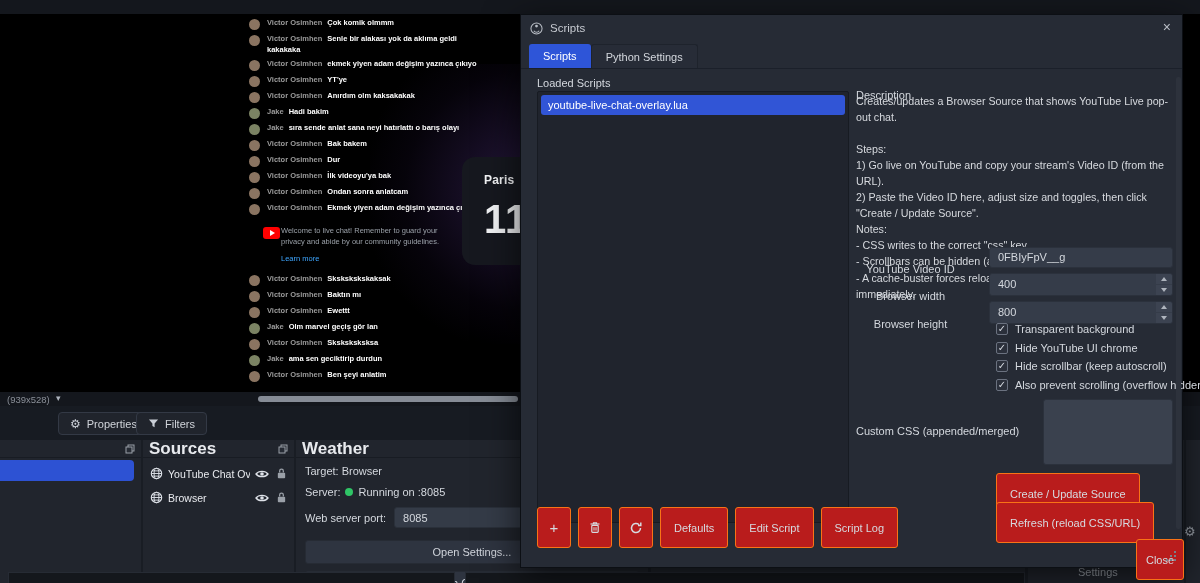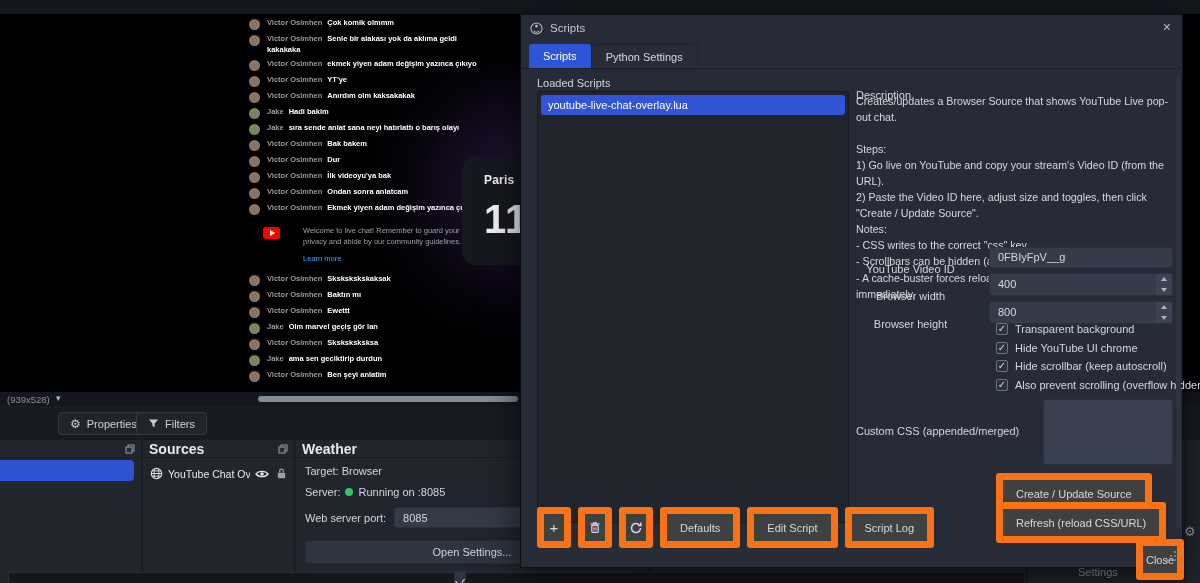--- a/index.html
+++ b/index.html
@@ -12,21 +12,21 @@
           background:radial-gradient(ellipse at 65% 45%, rgba(99,63,160,.38), rgba(40,22,70,.15) 55%, transparent 75%); }
 
   .chat { position:absolute; left:237px; top:0; width:283px; height:372px; overflow:hidden; }
   .chat-list { display:flex; flex-direction:column; gap:4px; padding-top:4px; }
   .chat-row { display:flex; gap:7px; align-items:flex-start; padding-left:12px; }
   .chat-avatar { width:11px; height:11px; border-radius:50%; flex:0 0 auto; margin-top:1px; }
   .chat-body { font-size:7.5px; line-height:1.4; max-width:225px; }
   .chat-user { color:#9b9b9b; font-weight:bold; margin-right:5px; }
   .chat-text { color:#ffffff; font-weight:bold; }
 
-  .chat-notice { display:flex; gap:23px; padding:6px 0 6px 26px; align-items:flex-start; }
+  .chat-notice { display:flex; gap:1px; padding:6px 0 6px 26px; align-items:flex-start; }
   .yt-icon { width:17px; height:12px; background:#f00; border-radius:3px; position:relative; flex:0 0 auto; margin-top:2px; }
   .yt-icon::after { content:""; position:absolute; left:6.5px; top:3px; border-left:5px solid #fff;
                     border-top:3px solid transparent; border-bottom:3px solid transparent; }
   .notice-body { font-size:7.5px; line-height:1.5; max-width:180px; color:#9aa0a8; }
   .notice-link { color:#3ea6ff; display:inline-block; margin-top:5px; cursor:pointer; }
 
   .weather-card { position:absolute; left:462px; top:143px; width:130px; height:108px; background:#16181f;
                   border-radius:13px; padding:16px 0 0 22px; }
   .weather-city { color:#f2f3f5; font-size:12px; font-weight:bold; letter-spacing:.2px; }
   .weather-temp { color:#f2f3f5; font-size:40px; font-weight:bold; margin-top:10px; letter-spacing:1px; }
@@ -41,21 +41,21 @@
   .pt-btn { position:absolute; top:6px; height:23px; display:flex; align-items:center; gap:6px; padding:0 11px;
             background:#20242c; border:1px solid #333945; border-radius:4px; color:#d0d4da; font-size:11px; cursor:pointer; }
   .pt-btn .glyph { font-size:12px; color:#c9ced6; line-height:1; }
   .btn-properties { left:58px; }
   .btn-filters { left:136px; }
 
   
   .docks { position:absolute; left:0; top:440px; width:1200px; height:143px; background:#191d24; }
   .dock { position:absolute; top:0; height:143px; background:#21252d; }
   .dock-header { height:18px; display:flex; align-items:center; padding:0 6px; border-bottom:1px solid #181c23;
-                 color:#e8eaee; font-size:14px; font-weight:bold; }
+                 color:#e8eaee; font-size:17px; font-weight:bold; }
   .dock-header .spacer { flex:1; }
   .dock-scenes { left:0; width:141px; }
   .scene-selected { position:absolute; left:0; top:20px; width:134px; height:21px; background:#2d52d3; border-radius:0 4px 4px 0; cursor:pointer; }
   .dock-sources { left:143px; width:151px; }
   .sources-list { padding:5px 5px; display:flex; flex-direction:column; gap:3px; }
   .source-row { display:flex; align-items:center; gap:5px; height:21px; padding:0 2px; cursor:pointer; }
   .src-name { color:#e8eaee; font-size:10.5px; white-space:nowrap; overflow:hidden; flex:1; }
   .src-icons { display:flex; gap:7px; align-items:center; }
   .dock-weather { left:296px; width:352px; }
   .weather-body { padding:7px 9px; }
@@ -89,21 +89,21 @@
   .tab-sep { position:absolute; left:0; top:53px; right:0; height:1px; background:#1b202a; }
 
   .fld-label { color:#d4d8de; font-size:11px; }
   .loaded-label { position:absolute; left:16px; top:62px; }
   .script-list { position:absolute; left:16px; top:76px; width:312px; height:432px; background:#20242d;
                  border:1px solid #171b22; border-radius:2px; }
   .script-item { margin:3px; height:20px; line-height:20px; background:#3155d6; border-radius:3px;
                  color:#fff; font-size:11px; padding-left:7px; cursor:pointer;
                  white-space:nowrap; overflow:hidden; }
   .list-toolbar { position:absolute; left:16px; top:492px; display:flex; gap:7px; }
-  .dlg-btn { height:41px; background:#404040; border:7px solid #f97316; border-radius:3px; color:#d6dae0;
+  .dlg-btn { height:41px; background:#b91c1c; border:1px solid #f97316; border-radius:3px; color:#d6dae0;
              font-size:11px; display:flex; align-items:center; justify-content:center; cursor:pointer;
              font-family:"Liberation Sans", sans-serif; }
   .icon-btn { width:34px; }
   .txt-btn { padding:0 13px; }
   .plus-glyph { font-size:15px; color:#d6dae0; line-height:1; }
 
   .desc-label { position:absolute; left:335px; top:62px;margin-top:12px; }
   .desc-text { position:absolute; left:335px; top:78px; width:314px; color:#d6d9de; font-size:10.7px;
                line-height:1.5; white-space:pre-wrap; }
   .form-row { position:absolute; left:335px; width:317px; display:flex; align-items:center; }
@@ -372,20 +372,44 @@
       </span>
       <span class="icon">
         <svg width="11" height="13" viewBox="0 0 12 14">
                   <rect x="2" y="6.2" width="8" height="6" rx="1" fill="#9aa0a8"></rect>
                   <path d="M4 6V4.2a2 2 0 0 1 4 0V6" fill="none" stroke="#9aa0a8" stroke-width="1.4"></path>
                 </svg>
       </span>
     </span>
   </div>
 
+  <div class="source-row">
+    <span class="icon">
+      <svg width="13" height="13" viewBox="0 0 14 14">
+                <circle cx="7" cy="7" r="5.6" fill="none" stroke="#dfe3e9" stroke-width="1.2"></circle>
+                <ellipse cx="7" cy="7" rx="2.6" ry="5.6" fill="none" stroke="#dfe3e9" stroke-width="1"></ellipse>
+                <path d="M1.4 7h11.2M2.4 4.2h9.2M2.4 9.8h9.2" stroke="#dfe3e9" stroke-width="1" fill="none"></path>
+              </svg>
+    </span>
+    <span class="src-name">Browser</span>
+    <span class="src-icons">
+      <span class="icon">
+        <svg width="14" height="10" viewBox="0 0 14 10">
+                  <path d="M1 5C3.5 1.5 10.5 1.5 13 5C10.5 8.5 3.5 8.5 1 5Z" fill="none" stroke="#dfe3e9" stroke-width="1.3"></path>
+                  <circle cx="7" cy="5" r="1.8" fill="#dfe3e9"></circle>
+                </svg>
+      </span>
+      <span class="icon">
+        <svg width="11" height="13" viewBox="0 0 12 14">
+                  <rect x="2" y="6.2" width="8" height="6" rx="1" fill="#9aa0a8"></rect>
+                  <path d="M4 6V4.2a2 2 0 0 1 4 0V6" fill="none" stroke="#9aa0a8" stroke-width="1.4"></path>
+                </svg>
+      </span>
+    </span>
+  </div>
 </div>
     </div>
 
     <div class="dock dock-weather">
       <div class="dock-header">
         <span>Weather</span>
       </div>
       <div class="weather-body">
         <div class="w-line">Target: Browser</div>
         <div class="w-line">

